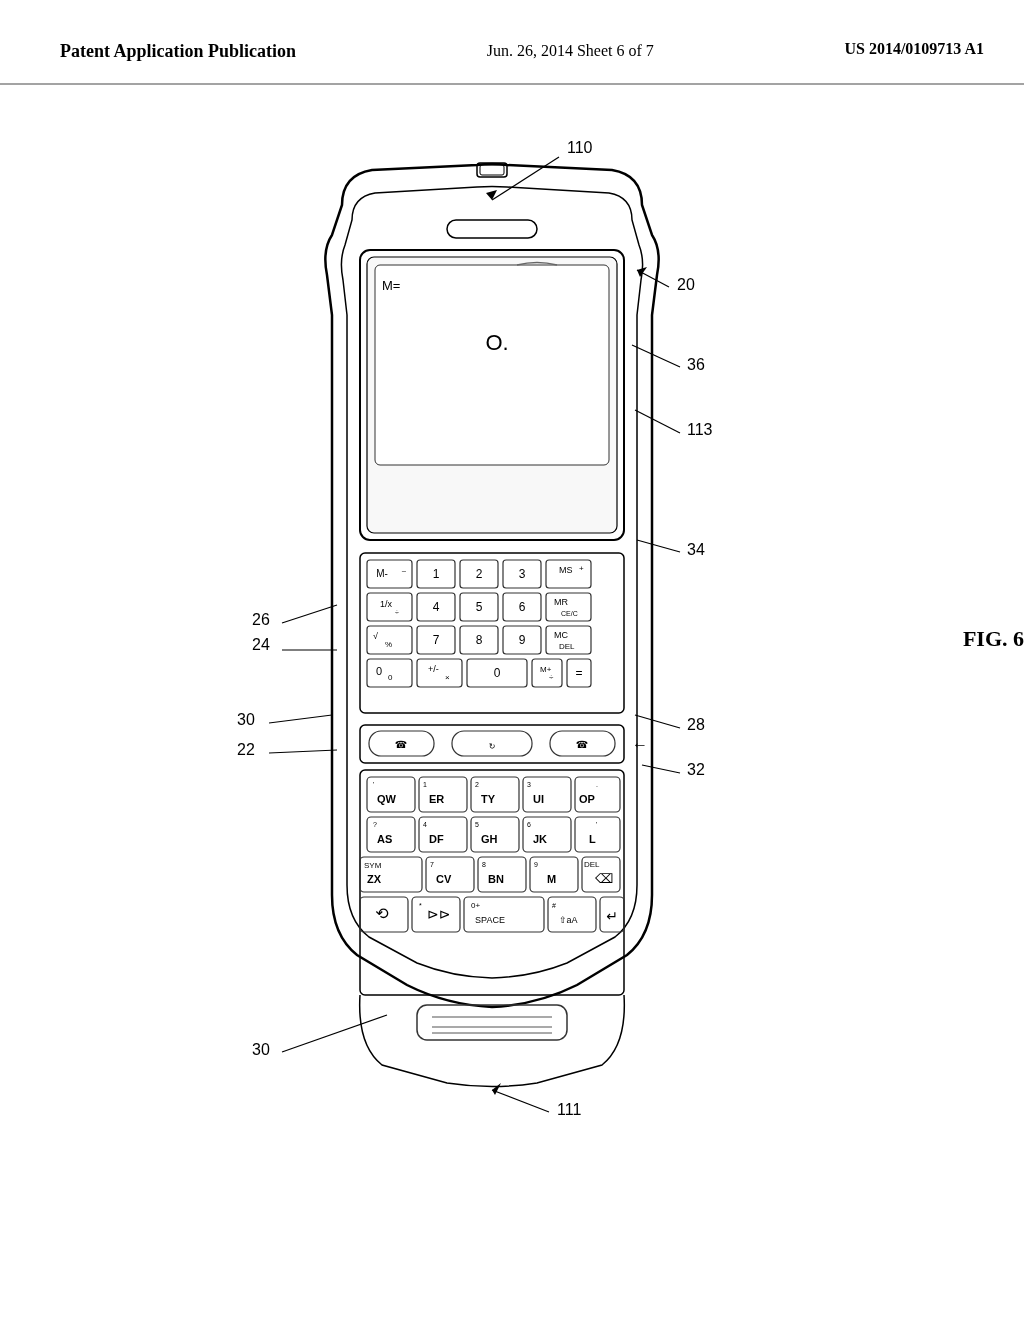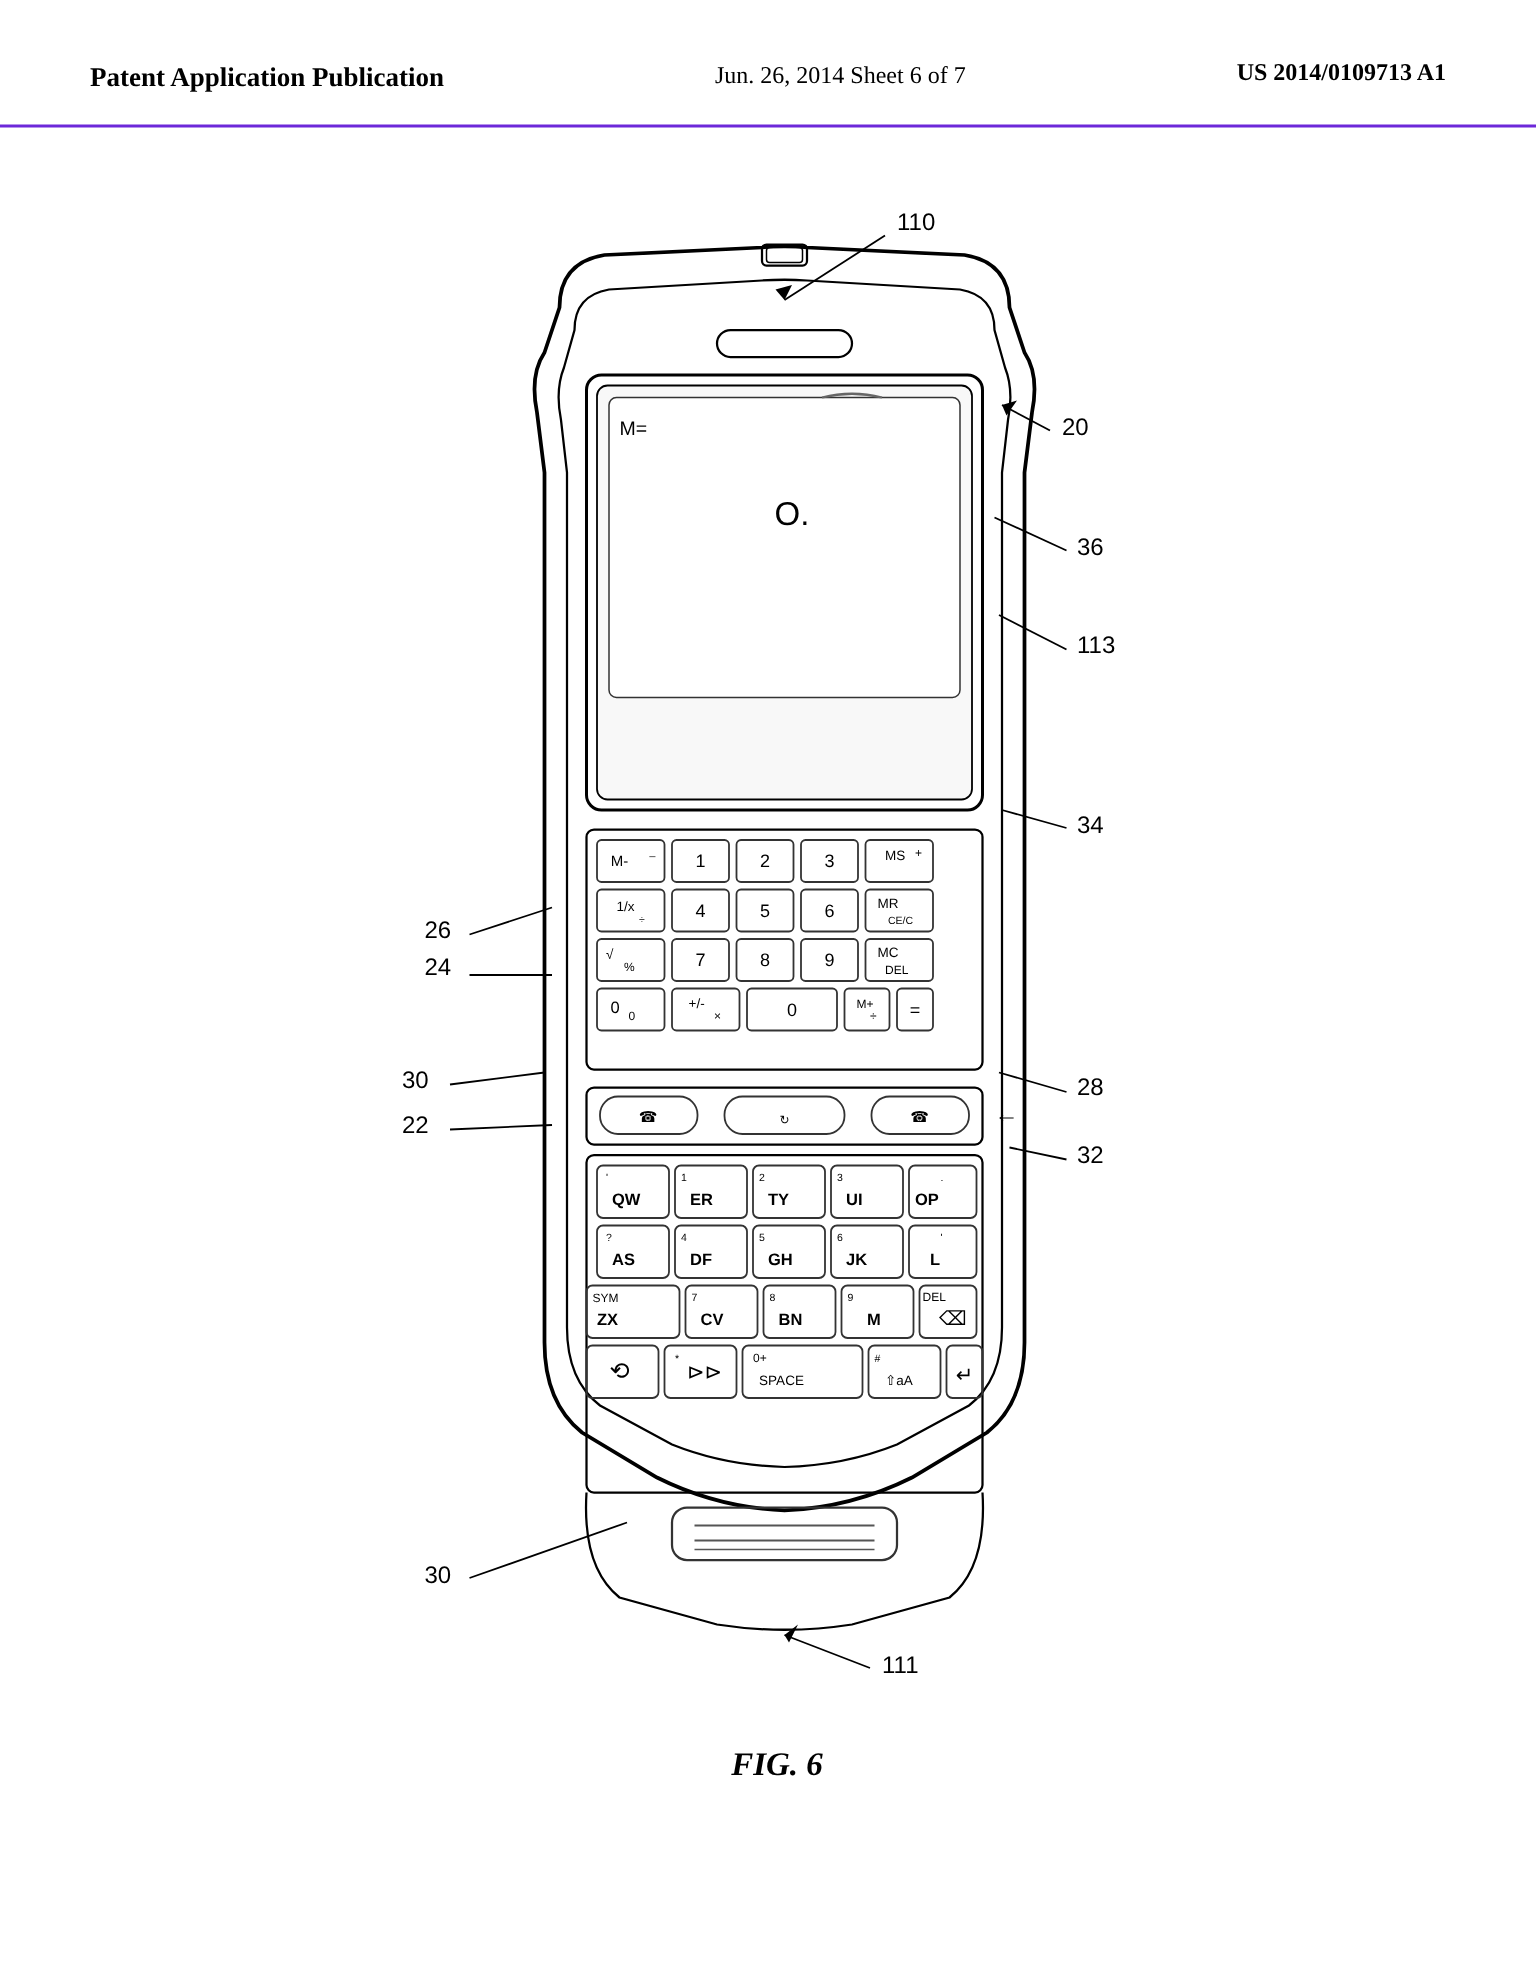--- a/index.html
+++ b/index.html
@@ -10,22 +10,22 @@
       font-family: 'Times New Roman', Times, serif;
       overflow: hidden;
       position: relative;
     }
 
     
     .header {
       display: flex;
       justify-content: space-between;
       align-items: flex-start;
-      padding: 40px 60px 20px 60px;
-      border-bottom: 2px solid #6d28d9;
+      padding: 40px 40px 20px 60px;
+      border-bottom: 2px solid #a3a3a3;
       margin-bottom: 10px;
     }
     .header-left {
       font-weight: bold;
       font-size: 18px;
       line-height: 1.3;
     }
     .header-center {
       font-size: 16px;
       text-align: center;
@@ -33,21 +33,21 @@
     }
     .header-right {
       font-size: 16px;
       font-weight: bold;
       text-align: right;
     }
 
     
     .main-content {
       display: flex;
-      flex-direction: column;
+      flex-direction: row;
       align-items: center;
       padding-top: 20px;
       padding-left: 12px;
     }
 
     
     .device-container {
       position: relative;
       width: 580px;
       height: 1020px;
@@ -60,21 +60,20 @@
       top: 0;
       left: 0;
     }
 
     
     .figure-label {
       text-align: center;
       font-size: 22px;
       font-weight: bold;
       margin-top: 28px;
-      font-style: italic;
     }
   </style>
 </head>
 <body>
 
 <div class="header">
   <div class="header-left">Patent Application Publication</div>
   <div class="header-center">Jun. 26, 2014  Sheet 6 of 7</div>
   <div class="header-right">US 2014/0109713 A1</div>
 </div>

